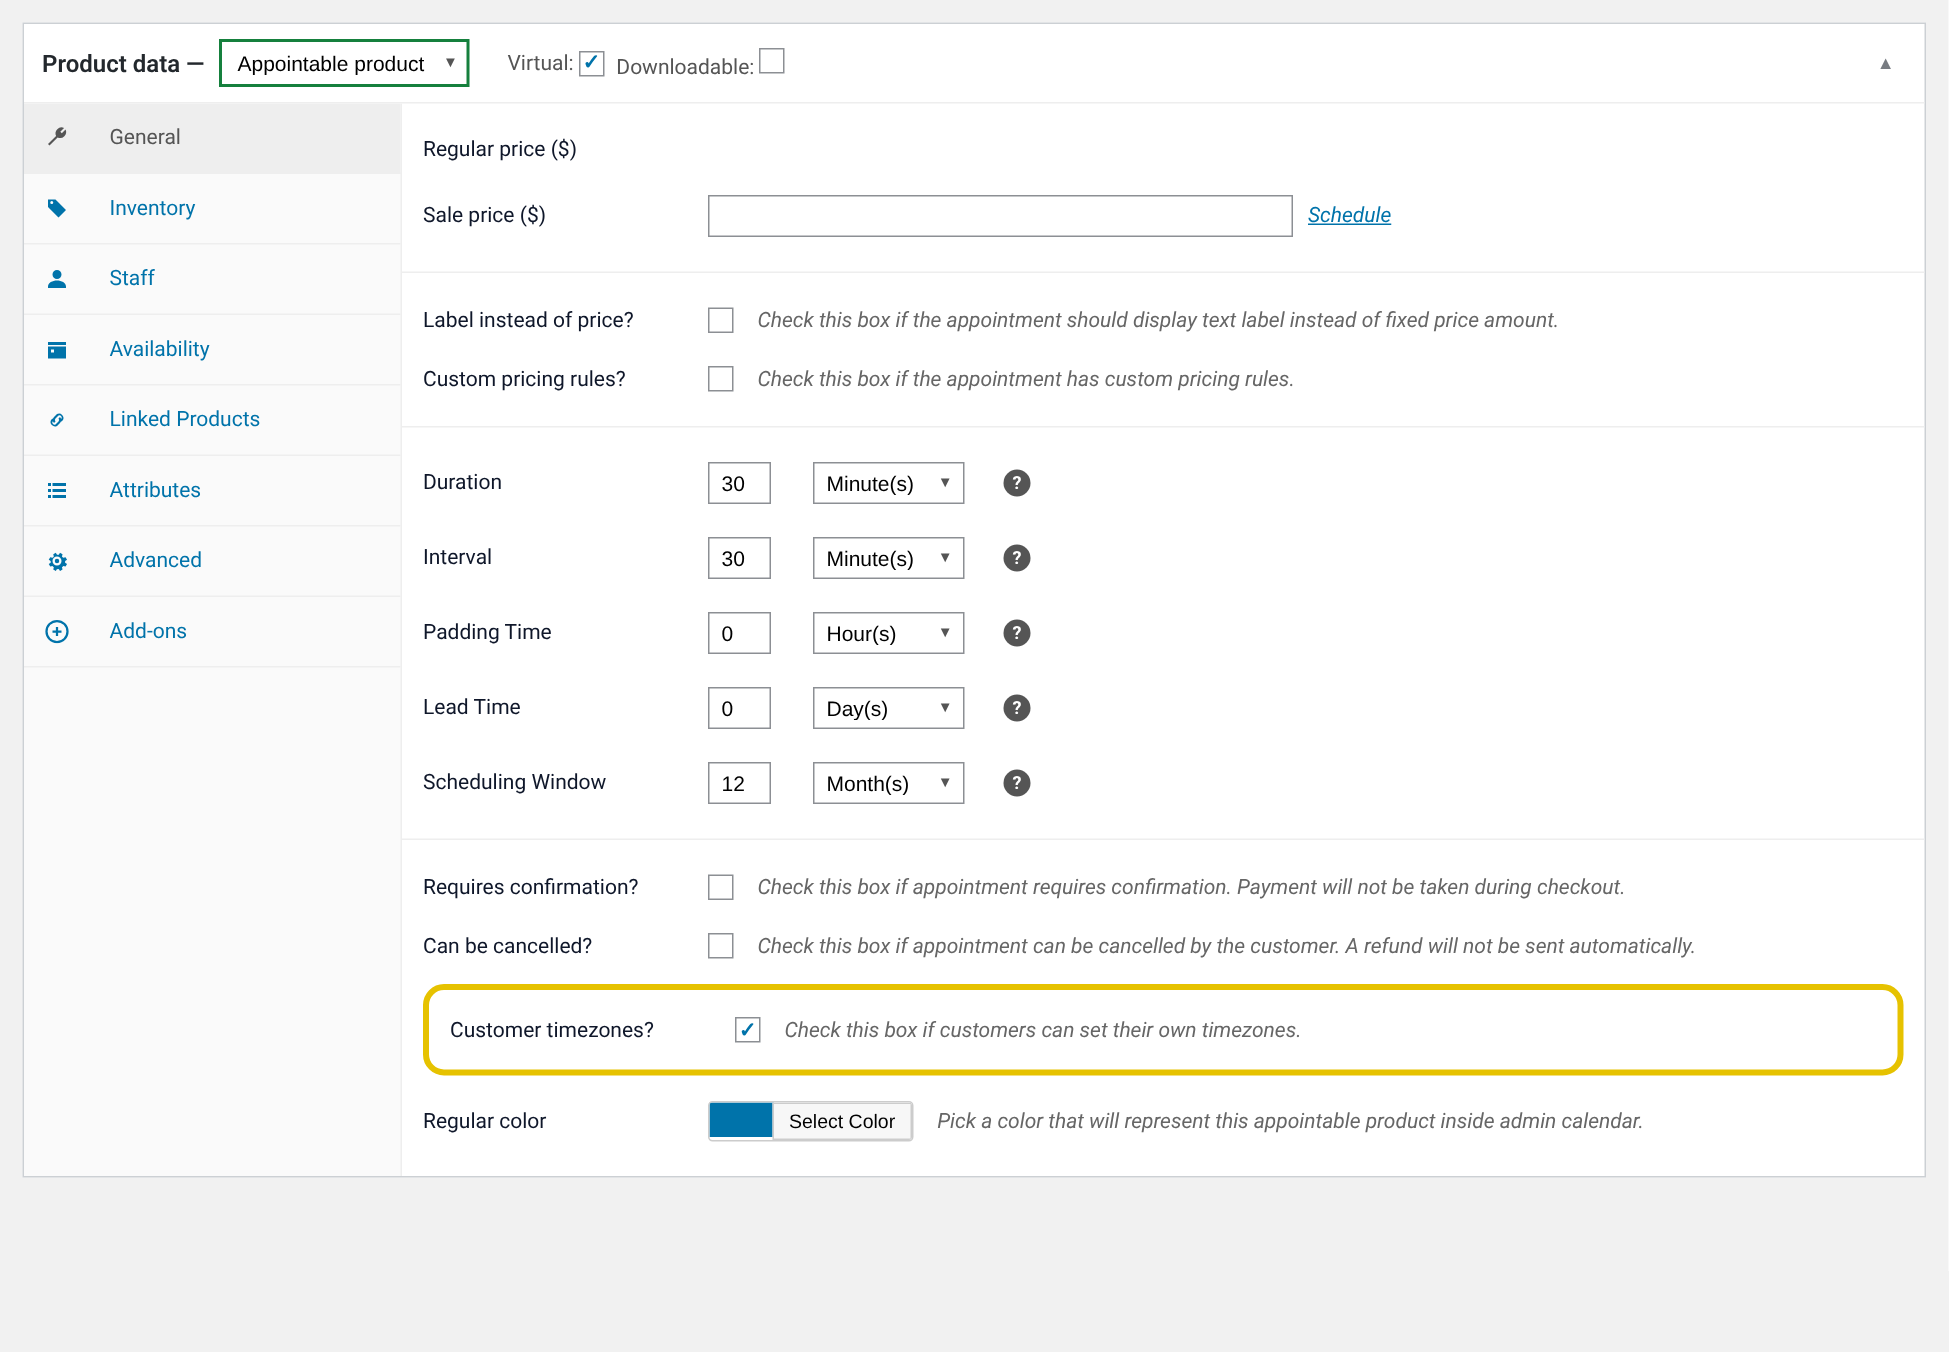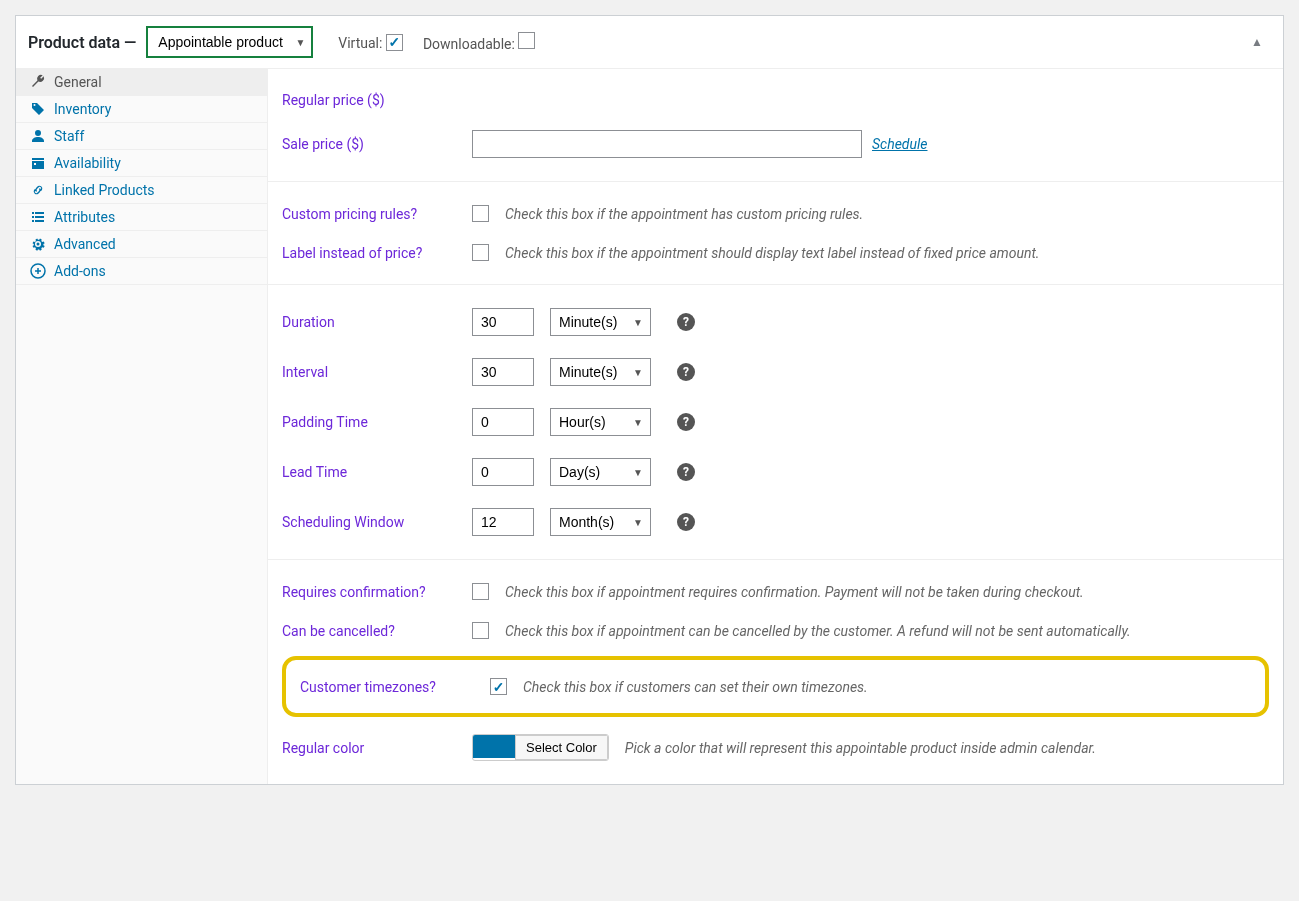--- a/index.html
+++ b/index.html
@@ -4,39 +4,39 @@
 <style>
 * { box-sizing: border-box; margin: 0; padding: 0; }
 body { font-family: -apple-system, BlinkMacSystemFont, "Segoe UI", Roboto, sans-serif; background: #f1f1f1; padding: 15px; font-size: 14px; color: #555; }
 .panel { background: #fff; border: 1px solid #ccd0d4; }
 .panel-header { display: flex; align-items: center; justify-content: space-between; padding: 10px 12px; }
 .panel-header-left { display: flex; align-items: center; gap: 10px; }
 .panel-title { font-size: 16px; font-weight: 600; color: #23282d; }
 .panel-header select { border: 2px solid #15803d; padding: 6px 28px 6px 10px; font-size: 14px; appearance: none; background: #fff; position: relative; }
 .select-wrap { position: relative; display: inline-block; }
 .select-wrap::after { content: "▼"; position: absolute; right: 8px; top: 50%; transform: translateY(-50%); font-size: 10px; color: #555; pointer-events: none; }
-.header-options { display: flex; align-items: center; gap: 20px; margin-left: 15px; }
+.header-options { display: flex; align-items: center; gap: 8px; margin-left: 15px; }
 .header-checkbox-label { font-size: 14px; color: #555; }
 .panel-toggle { color: #787c82; font-size: 12px; cursor: pointer; padding: 4px 8px; }
 .panel-body { display: flex; border-top: 1px solid #eee; }
 .sidebar { width: 252px; background: #fafafa; border-right: 1px solid #eee; }
-.sidebar-item { display: flex; align-items: center; gap: 8px; padding: 5px 14px; border-bottom: 1px solid #eee; cursor: pointer; font-size: 14px; }
+.sidebar-item { display: flex; align-items: center; gap: 27px; padding: 15px 14px; border-bottom: 1px solid #eee; cursor: pointer; font-size: 14px; }
 .sidebar-item.active { background: #eee; color: #555; }
 .sidebar-item:not(.active) { color: #0073aa; }
 .sidebar-item .icon { width: 16px; height: 16px; flex-shrink: 0; }
 .content { flex: 1; padding: 0; }
 .section { border-bottom: 1px solid #eee; padding: 12px 14px; }
 .section:last-child { border-bottom: none; }
 .form-row { display: flex; align-items: center; padding: 11px 0; gap: 10px; }
-.form-row .label { width: 180px; flex-shrink: 0; color: #6d28d9; font-size: 14px; }
+.form-row .label { width: 180px; flex-shrink: 0; color: #0f172a; font-size: 14px; }
 .form-row input[type="text"],
 .form-row input[type="number"] { border: 1px solid #8c8f94; padding: 5px 8px; font-size: 14px; background: #fff; }
 .input-wide { width: 390px; }
-.input-narrow { width: 62px; margin-right: 6px; }
-.select-small { border: 1px solid #8c8f94; padding: 5px 24px 5px 8px; font-size: 14px; width: 101px; appearance: none; background: #fff; }
+.input-narrow { width: 42px; margin-right: 6px; }
+.select-small { border: 1px solid #8c8f94; padding: 5px 24px 5px 8px; font-size: 14px; width: 101px; appearance: none; background: #fff; margin-left: 12px; }
 .schedule-link { color: #0073aa; font-style: italic; text-decoration: underline; }
 .hint { color: #666; font-style: italic; font-size: 14px; margin-left: 6px; }
 .help-icon { display: inline-flex; align-items: center; justify-content: center; width: 18px; height: 18px; border-radius: 50%; background: #555; color: #fff; font-size: 12px; font-weight: bold; margin-left: 16px; }
 .checkbox { width: 17px; height: 17px; border: 1px solid #8c8f94; background: #fff; display: inline-flex; align-items: center; justify-content: center; flex-shrink: 0; cursor: pointer; }
 .checkbox.checked::after { content: "✓"; color: #0073aa; font-size: 14px; font-weight: bold; line-height: 1; }
 .highlight-row { border: 4px solid #e6c200; border-radius: 14px; padding: 18px 14px; margin: 6px 0; }
 .color-swatch { width: 43px; height: 23px; background: #0073aa; display: inline-block; vertical-align: middle; }
 .color-btn { border: 1px solid #ccc; background: #f7f7f7; padding: 4px 10px; font-size: 13px; cursor: pointer; margin-left: -1px; vertical-align: middle; }
 .color-picker-wrap { display: inline-flex; align-items: stretch; border: 1px solid #ccc; border-radius: 3px; overflow: hidden; }
 </style>
@@ -127,28 +127,28 @@
         </div>
         <div class="form-row">
           <span class="label">Sale price ($)</span>
           <input type="text" class="input-wide" value="" style="">
           <a href="#" class="schedule-link">Schedule</a>
         </div>
       </div>
 
       <div class="section">
         <div class="form-row">
+          <span class="label">Label instead of price?</span>
+          <span class="checkbox"></span>
+          <span class="hint">Check this box if the appointment should display text label instead of fixed price amount.</span>
+        </div>
+        <div class="form-row">
           <span class="label">Custom pricing rules?</span>
           <span class="checkbox"></span>
           <span class="hint">Check this box if the appointment has custom pricing rules.</span>
-        </div>
-        <div class="form-row">
-          <span class="label">Label instead of price?</span>
-          <span class="checkbox"></span>
-          <span class="hint">Check this box if the appointment should display text label instead of fixed price amount.</span>
         </div>
       </div>
 
       <div class="section">
         <div class="form-row">
           <span class="label">Duration</span>
           <input type="text" class="input-narrow" value="30" style="">
           <span class="select-wrap"><select class="select-small"><option>Minute(s)</option></select></span>
           <span class="help-icon">?</span>
         </div>

